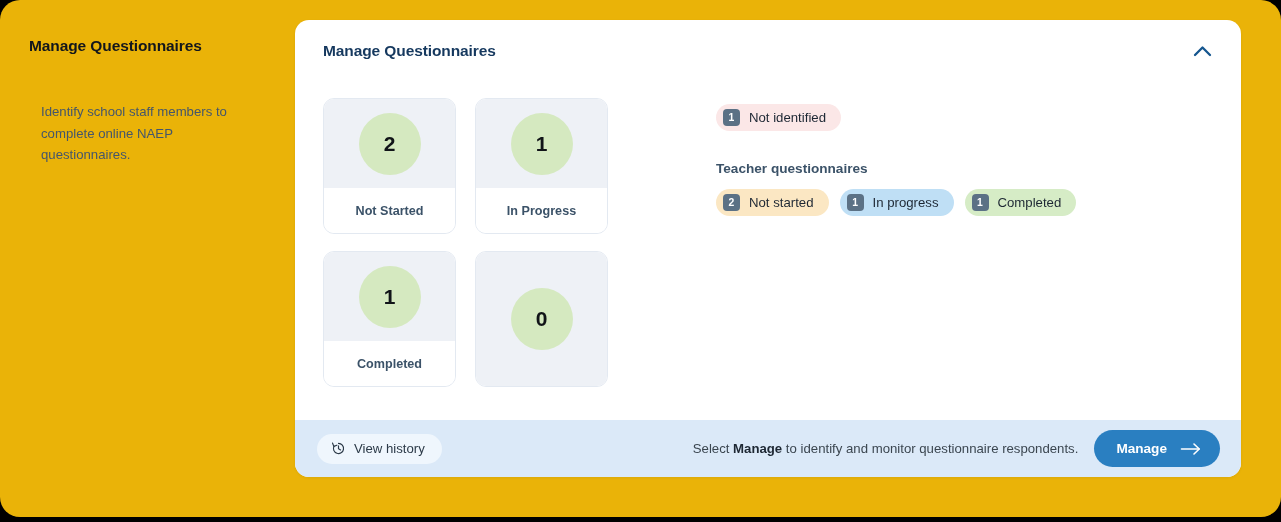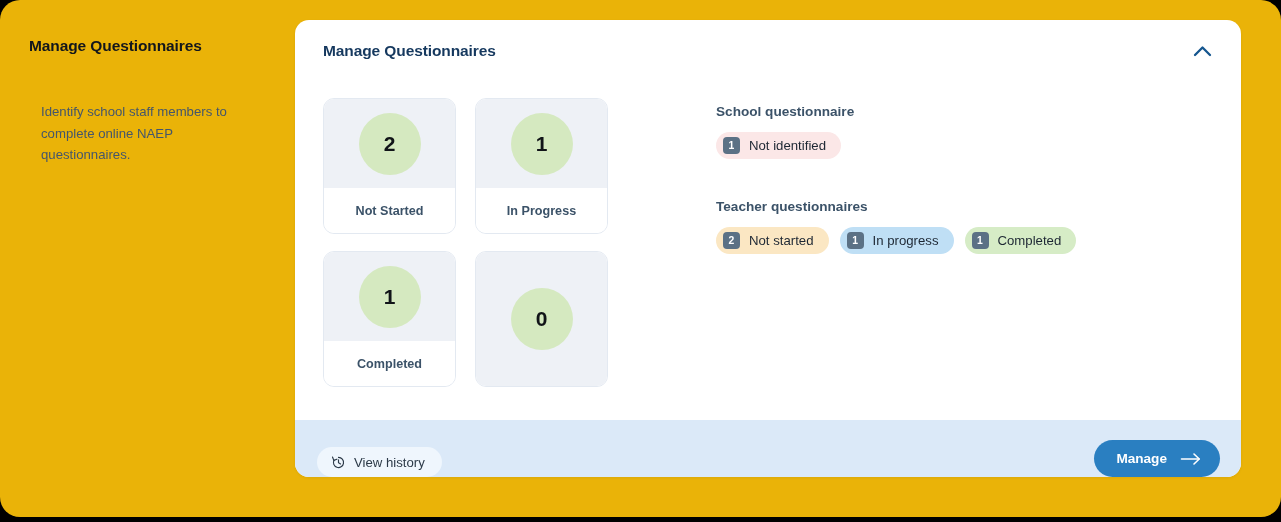--- a/index.html
+++ b/index.html
@@ -155,21 +155,21 @@
     padding-left: 93px;
     padding-top: 6px;
     box-sizing: border-box;
   }
   .status-group-title {
     font-size: 13.6px;
     font-weight: bold;
     color: #3b5268;
     margin: 0 0 13px 0;
   }
-  .status-group + .status-group { margin-top: 40px; }
+  .status-group + .status-group { margin-top: 30px; }
   .badge-row {
     display: flex;
     flex-wrap: wrap;
     gap: 11px;
   }
   .badge {
     display: inline-flex;
     align-items: center;
     gap: 9px;
     height: 27px;
@@ -195,21 +195,21 @@
     box-sizing: border-box;
   }
   .badge-text { line-height: 1; }
 
   
   #card-footer {
     height: 57px;
     flex: 0 0 57px;
     background: #dbe9f8;
     display: flex;
-    align-items: flex-end;
+    align-items: center;
     padding: 0 21px 0 22px;
     box-sizing: border-box;
   }
   #view-history-button {
     display: inline-flex;
     align-items: center;
     gap: 8px;
     height: 30px;
     padding: 0 17px 0 14px;
     border-radius: 15px;
@@ -293,21 +293,20 @@
         <div class="stat-tile">
           <div class="stat-top">
             <div class="stat-circle">0</div>
           </div>
         </div>
       </div>
 
       <div id="status-panel">
 
         <div class="status-group">
-          <div class="status-group-title">School questionnaire</div>
           <div class="badge-row">
             <div class="badge" style="background: rgb(251, 231, 231);">
               <span class="badge-count">1</span>
               <span class="badge-text">Not identified</span>
             </div>
           </div>
         </div>
 
         <div class="status-group">
           <div class="status-group-title">Teacher questionnaires</div>
@@ -337,20 +336,21 @@
             <path d="M8 2.6 A5.4 5.4 0 1 1 3.2 5.5" stroke="#2c3a48" stroke-width="1.25" stroke-linecap="round" fill="none"></path>
             <path d="M1.6 2.2 L3.0 5.7 L6.3 4.5" stroke="#2c3a48" stroke-width="1.25" stroke-linecap="round" stroke-linejoin="round" fill="none"></path>
             <path d="M8 5.2 V8.2 L10.2 9.5" stroke="#2c3a48" stroke-width="1.25" stroke-linecap="round" fill="none"></path>
           </svg>
         </span>
         <span>View history</span>
       </button>
 
       <div id="footer-spacer"></div>
 
+      <div id="footer-hint"><span>Select </span><b>Manage</b><span> to identify and monitor questionnaire respondents.</span></div>
 
       <button id="manage-button">
         <span>Manage</span>
         <span>
           <svg width="22" height="14" viewBox="0 0 22 14" fill="none">
             <path d="M1.5 7 H19" stroke="#ffffff" stroke-width="1.6" stroke-linecap="round"></path>
             <path d="M14 2 L19.2 7 L14 12" stroke="#ffffff" stroke-width="1.6" stroke-linecap="round" stroke-linejoin="round" fill="none"></path>
           </svg>
         </span>
       </button>

